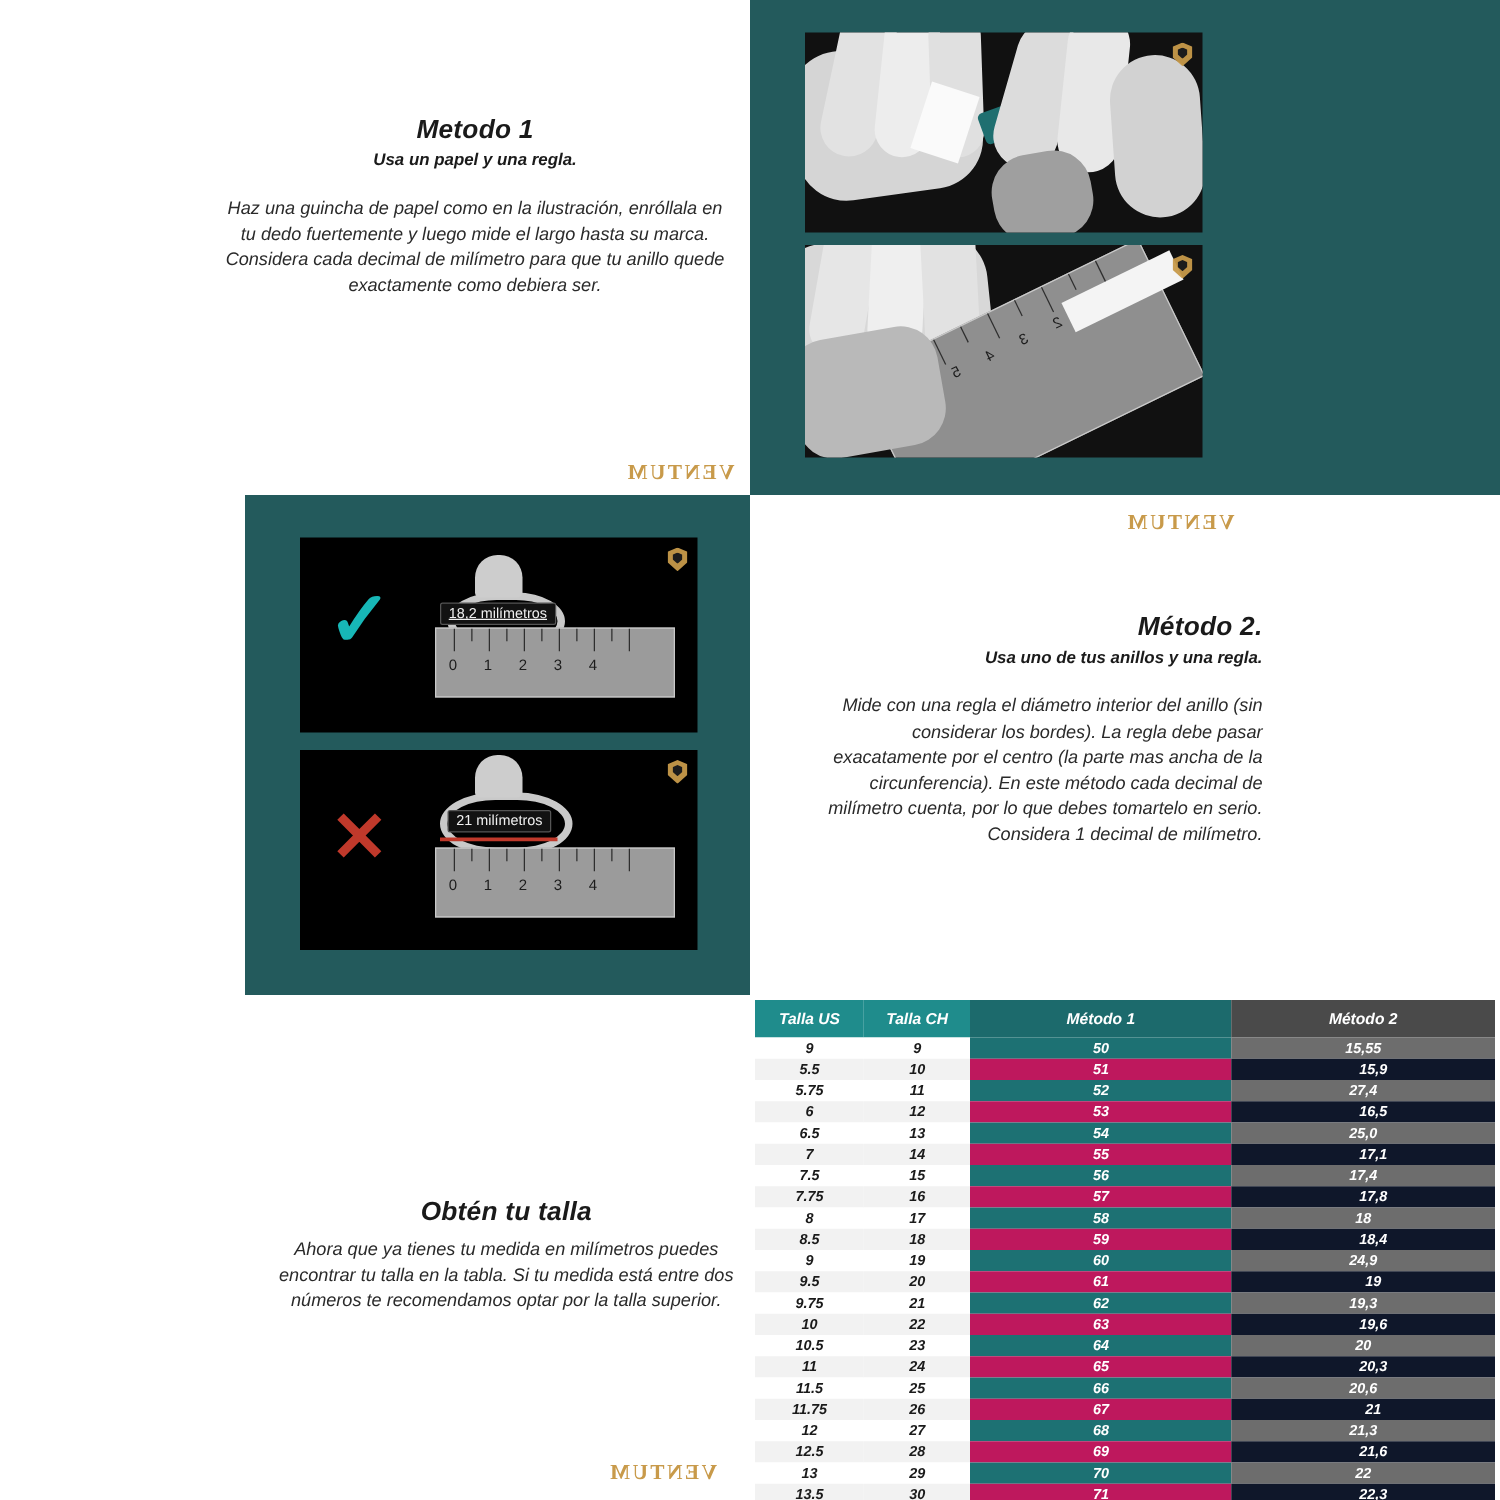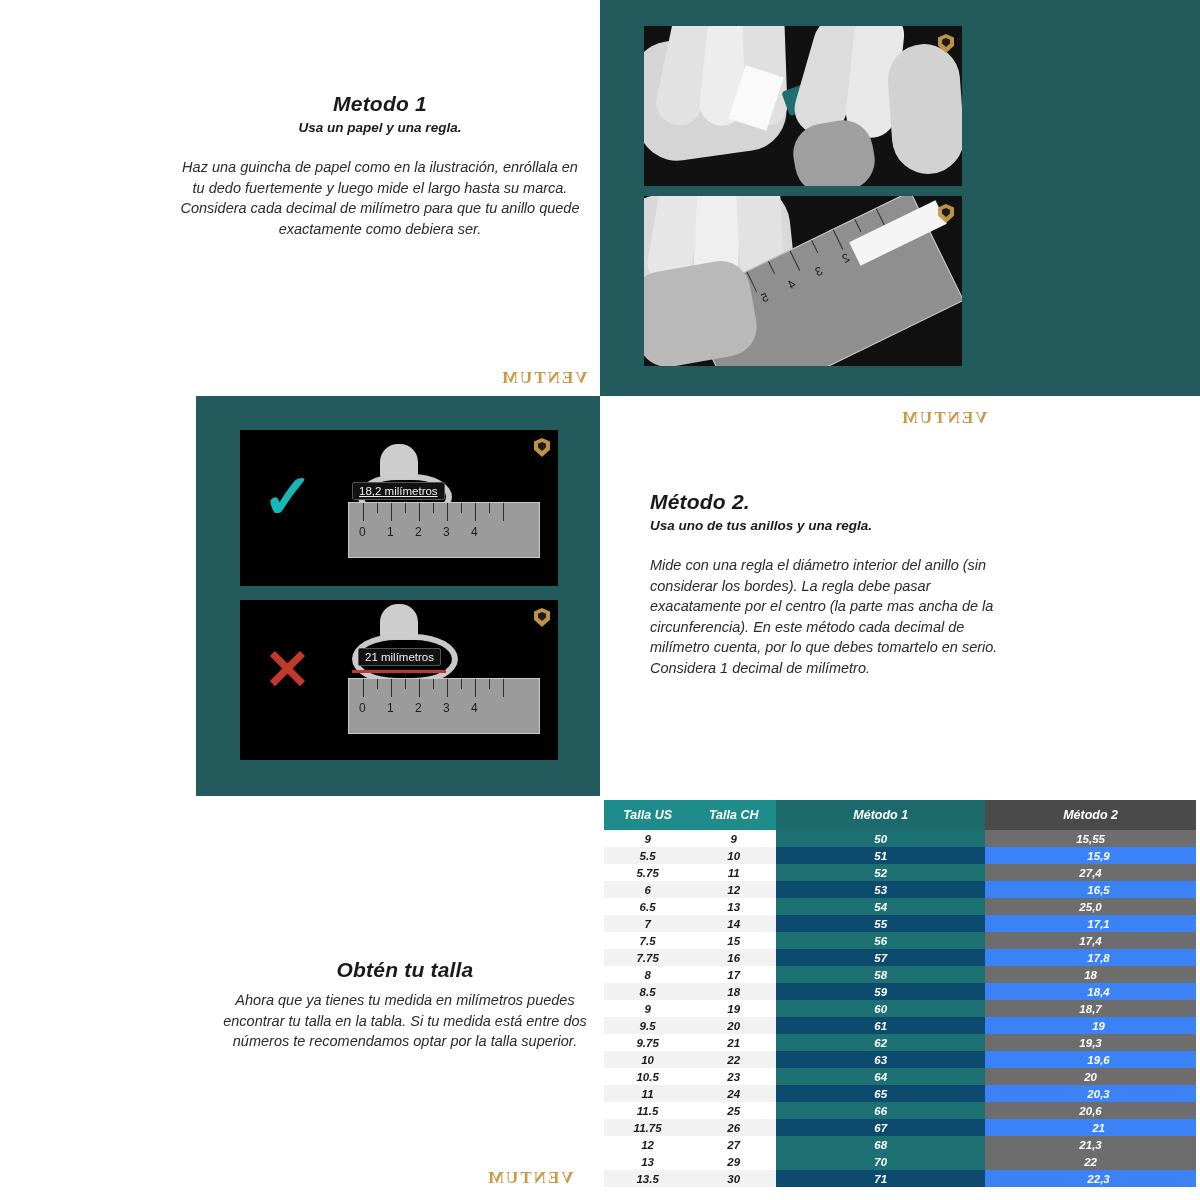--- a/index.html
+++ b/index.html
@@ -20,21 +20,21 @@
 
   
   #method1-text{
     position:absolute;left:180px;top:92px;width:400px;text-align:center;
   }
   .m-title{font-size:21px;font-weight:bold;font-style:italic;margin:0 0 4px 0;letter-spacing:.2px;}
   .m-sub{font-size:13.5px;font-weight:bold;font-style:italic;margin:0 0 22px 0;}
   .m-body{font-size:14.5px;font-style:italic;line-height:1.42;margin:0;color:#2a2a2a;}
 
   
-  #method2-text{position:absolute;left:650px;top:490px;width:360px;text-align:left;}
+  #method2-text{position:absolute;left:650px;top:490px;width:360px;text-align:right;}
 
   
   #obtain-text{position:absolute;left:210px;top:958px;width:390px;text-align:center;}
   #obtain-text .m-title{margin-bottom:8px;}
 
   
   .logo{
     font-family:"Liberation Serif", serif;
     color:#c89a4a;
     font-size:17px;
@@ -102,25 +102,25 @@
   th.c3{background:#4a4a4a;width:200px;}
   td{
     font-size:11.5px;font-style:italic;font-weight:bold;text-align:center;
     padding:2.5px 2px;color:#1a1a1a;
   }
   td.c0{background:#ffffff;}
   td.c1{background:#ffffff;}
   td.c2{background:#1c6a6c;color:#ffffff;}
   td.c3{color:#ffffff;margin-left:24px;}
   tr.even td.c3{background:#6d6d6d;}
-  tr.odd td.c3{background:#3b82f6;padding-left:18px;}
+  tr.odd td.c3{background:#0f172a;padding-left:18px;}
   tr.even td.c0, tr.even td.c1{background:#ffffff;}
   tr.odd td.c0, tr.odd td.c1{background:#f2f2f2;}
   tr.even td.c2{background:#1d7173;margin-top:23px;}
-  tr.odd td.c2{background:#0c4a6e;margin-top:32px;}
+  tr.odd td.c2{background:#be185d;margin-top:32px;}
 </style>
 </head>
 <body>
 
 <div class="page">
 
   <div class="teal-panel" id="panel-method1">
 
     <div class="ill" id="ill-hands" style="left:44px;top:26px;">
       <div class="hand" style="left:-10px;top:10px;width:150px;height:120px;background:#d5d5d5;transform:rotate(-8deg);"></div>
@@ -317,21 +317,21 @@
         <tr class="odd">
           <td class="c0">8.5</td>
           <td class="c1">18</td>
           <td class="c2">59</td>
           <td class="c3">18,4</td>
         </tr>
         <tr class="even">
           <td class="c0">9</td>
           <td class="c1">19</td>
           <td class="c2">60</td>
-          <td class="c3">18,7</td>
+          <td class="c3">24,9</td>
         </tr>
         <tr class="odd">
           <td class="c0">9.5</td>
           <td class="c1">20</td>
           <td class="c2">61</td>
           <td class="c3">19</td>
         </tr>
         <tr class="even">
           <td class="c0">9.75</td>
           <td class="c1">21</td>
@@ -367,20 +367,26 @@
           <td class="c1">26</td>
           <td class="c2">67</td>
           <td class="c3">21</td>
         </tr>
         <tr class="even">
           <td class="c0">12</td>
           <td class="c1">27</td>
           <td class="c2">68</td>
           <td class="c3">21,3</td>
         </tr>
+        <tr class="odd">
+          <td class="c0">12.5</td>
+          <td class="c1">28</td>
+          <td class="c2">69</td>
+          <td class="c3">21,6</td>
+        </tr>
         <tr class="even">
           <td class="c0">13</td>
           <td class="c1">29</td>
           <td class="c2">70</td>
           <td class="c3">22</td>
         </tr>
         <tr class="odd">
           <td class="c0">13.5</td>
           <td class="c1">30</td>
           <td class="c2">71</td>

